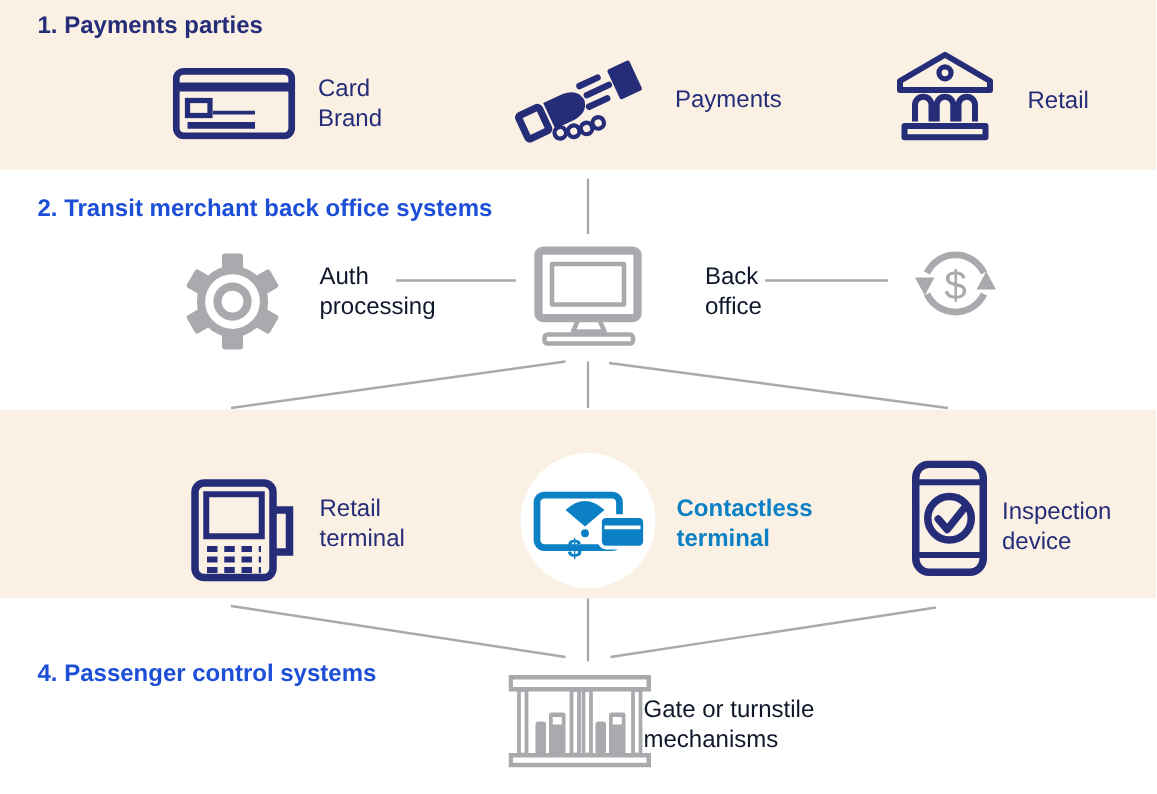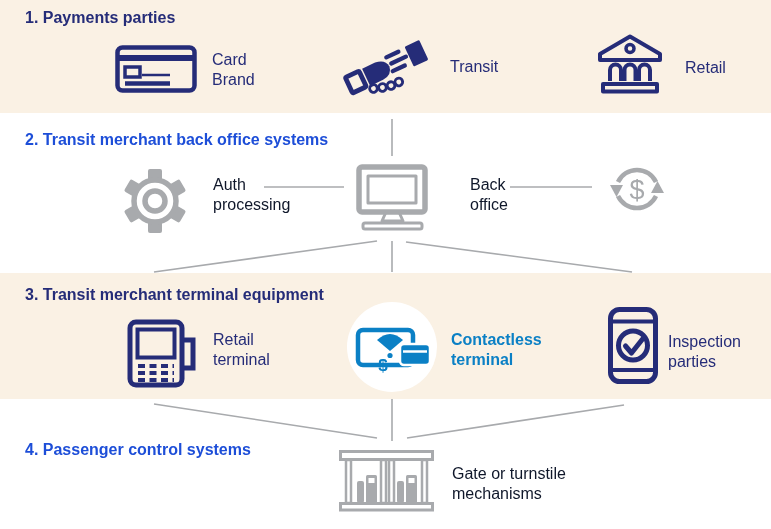--- a/index.html
+++ b/index.html
@@ -68,21 +68,21 @@
         <rect x="71" y="30" width="17" height="23" rx="1.5" fill="#252c78"></rect>
         <g fill="none" stroke="#252c78" stroke-width="3">
           <circle cx="23" cy="56" r="4"></circle>
           <circle cx="32" cy="59" r="4"></circle>
           <circle cx="41" cy="61" r="4"></circle>
           <circle cx="50" cy="61" r="4"></circle>
         </g>
       </g>
     </svg>
   </div>
-  <div class="label c-navy" style="left:450px;top:57px;width:90px">Transit</div>
+  <div class="label c-navy" style="left:450px;top:57px;width:90px">Payments</div>
 
   <div class="icon" style="left:596px;top:32px;width:68px;height:64px">
     <svg viewBox="0 0 68 62">
       <g fill="none" stroke="#252c78" stroke-width="4" stroke-linejoin="round">
         <path d="M4 27 V21 L34 3.5 L64 21 V27 Z"></path>
         <circle cx="34" cy="15.5" r="4" stroke-width="3.5"></circle>
         <path d="M14 48 v-11 a5.5 5.5 0 0 1 11 0 v11"></path>
         <path d="M28.5 48 v-11 a5.5 5.5 0 0 1 11 0 v11"></path>
         <path d="M43 48 v-11 a5.5 5.5 0 0 1 11 0 v11"></path>
         <rect x="7" y="51" width="54" height="7.5"></rect>
@@ -126,21 +126,20 @@
       <g fill="none" stroke="#a8aaad" stroke-width="4.5">
         <path d="M10 26 A 21 21 0 0 1 48 26"></path>
         <path d="M48 40 A 21 21 0 0 1 10 40"></path>
       </g>
       <polygon points="2,29 15,29 8.5,41" fill="#a8aaad"></polygon>
       <polygon points="43,37 56,37 49.5,25" fill="#a8aaad"></polygon>
       <text x="29" y="43" text-anchor="middle" font-size="27" fill="#a8aaad" font-family="Liberation Sans, sans-serif">$</text>
     </svg>
   </div>
 
-  <div class="title c-navy" style="left:25px;top:286px">3. Transit merchant terminal equipment</div>
 
   <div class="icon" style="left:127px;top:319px;width:70px;height:69px">
     <svg viewBox="0 0 70 69">
       <g fill="none" stroke="#252c78">
         <rect x="54" y="21" width="12" height="28" stroke-width="5"></rect>
         <rect x="3" y="3" width="52" height="63" rx="6" stroke-width="5" fill="#faf1e4"></rect>
         <rect x="10.5" y="10.5" width="37" height="28" stroke-width="4"></rect>
         <path d="M11 47 H47" stroke-width="4" stroke-dasharray="7 4.5"></path>
         <path d="M11 54 H47" stroke-width="4" stroke-dasharray="7 4.5"></path>
         <path d="M11 61 H47" stroke-width="4" stroke-dasharray="7 4.5"></path>
@@ -166,21 +165,21 @@
     <svg viewBox="0 0 50 77">
       <g fill="none" stroke="#252c78">
         <rect x="2.5" y="2.5" width="45" height="72" rx="9" stroke-width="5"></rect>
         <path d="M4 14.5 H46" stroke-width="4"></path>
         <path d="M4 63 H46" stroke-width="4"></path>
         <circle cx="25" cy="38.5" r="14.5" stroke-width="5"></circle>
         <path d="M17.5 39 l6 7 L35 31.5" stroke-width="5" stroke-linecap="round" stroke-linejoin="round"></path>
       </g>
     </svg>
   </div>
-  <div class="label c-navy" style="left:668px;top:332px;width:95px">Inspection parties</div>
+  <div class="label c-navy" style="left:668px;top:332px;width:95px">Inspection device</div>
 
   <div class="title c-grayhead" style="left:25px;top:441px">4. Passenger control systems</div>
 
   <div class="icon" style="left:339px;top:450px;width:95px;height:62px">
     <svg viewBox="0 0 95 62">
       <g fill="none" stroke="#a8aaad" stroke-width="3">
         <rect x="1.5" y="1.5" width="92" height="8"></rect>
         <rect x="1.5" y="53.5" width="92" height="6.5"></rect>
       </g>
       <g fill="none" stroke="#a8aaad" stroke-width="2.5">
@@ -194,15 +193,15 @@
         <rect x="27" y="25" width="11" height="28" rx="1.5"></rect>
         <rect x="58" y="31" width="7" height="22" rx="2"></rect>
         <rect x="67" y="25" width="11" height="28" rx="1.5"></rect>
       </g>
       <g fill="#ffffff">
         <rect x="29.5" y="28" width="6" height="5"></rect>
         <rect x="69.5" y="28" width="6" height="5"></rect>
       </g>
     </svg>
   </div>
-  <div class="label c-gray" style="left:452px;top:464px;width:145px">Gate or turnstile mechanisms</div>
+  <div class="label c-gray" style="left:429px;top:464px;width:145px">Gate or turnstile mechanisms</div>
 
 </div>
 
 </body></html>

